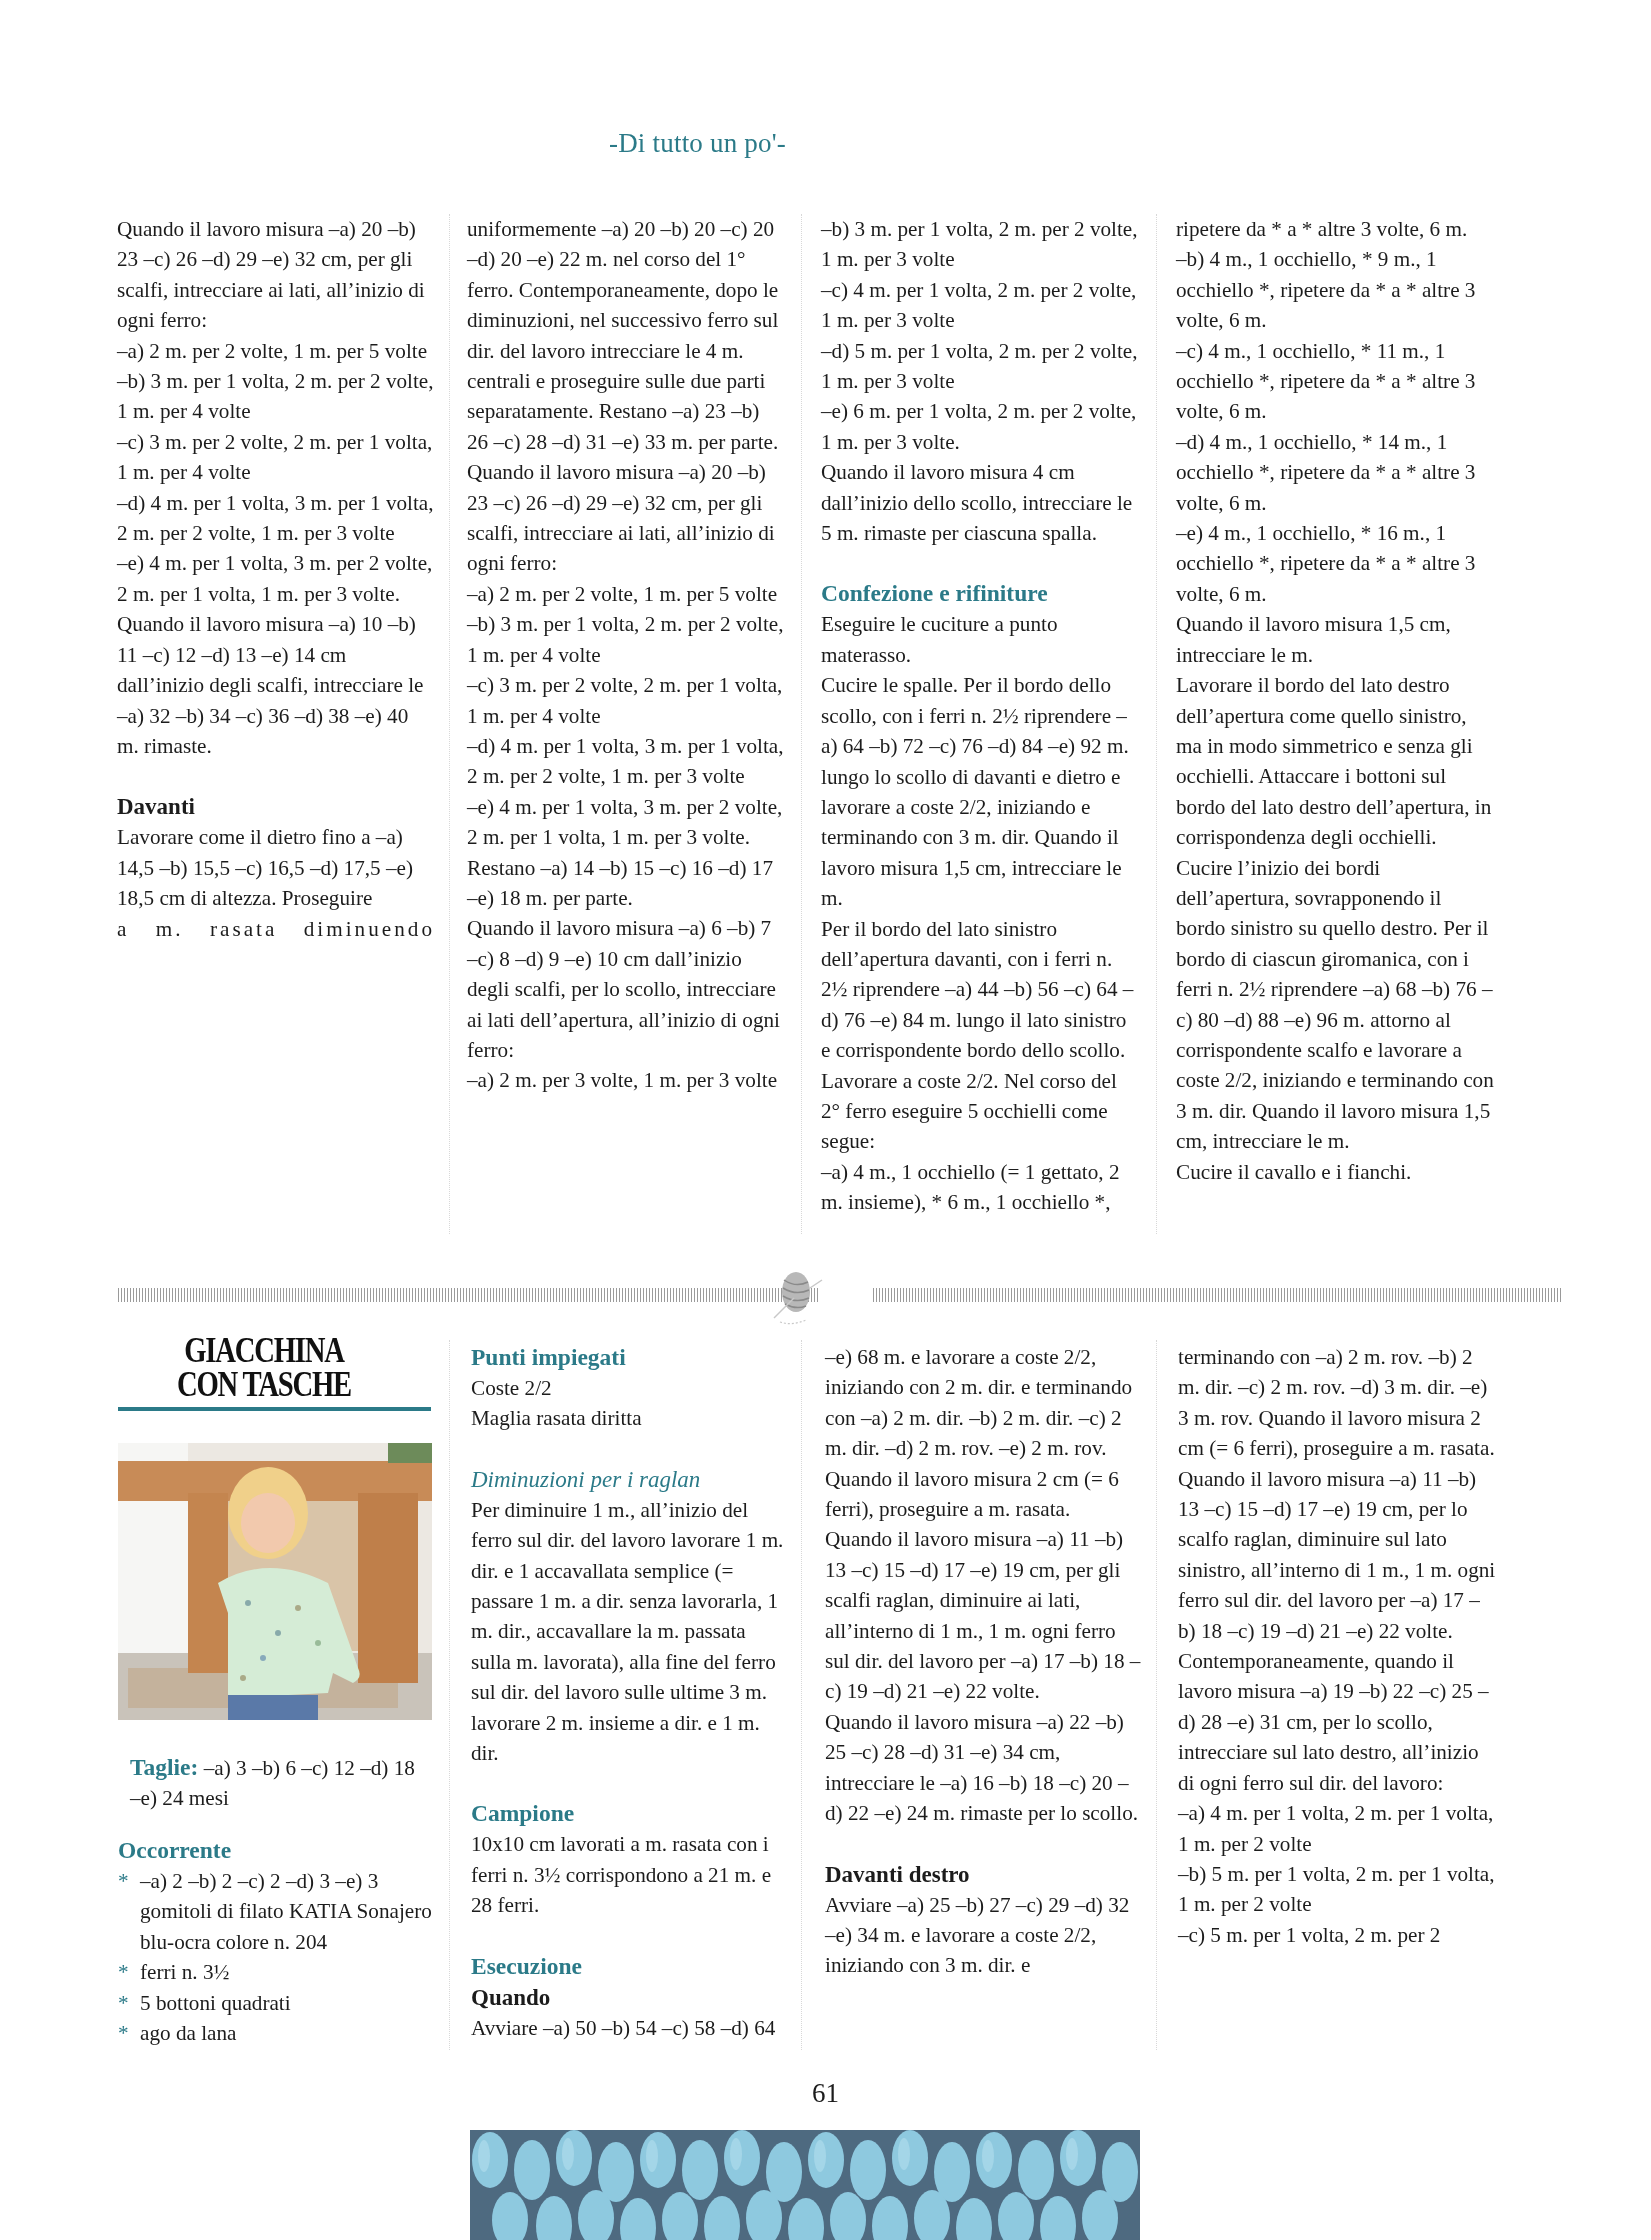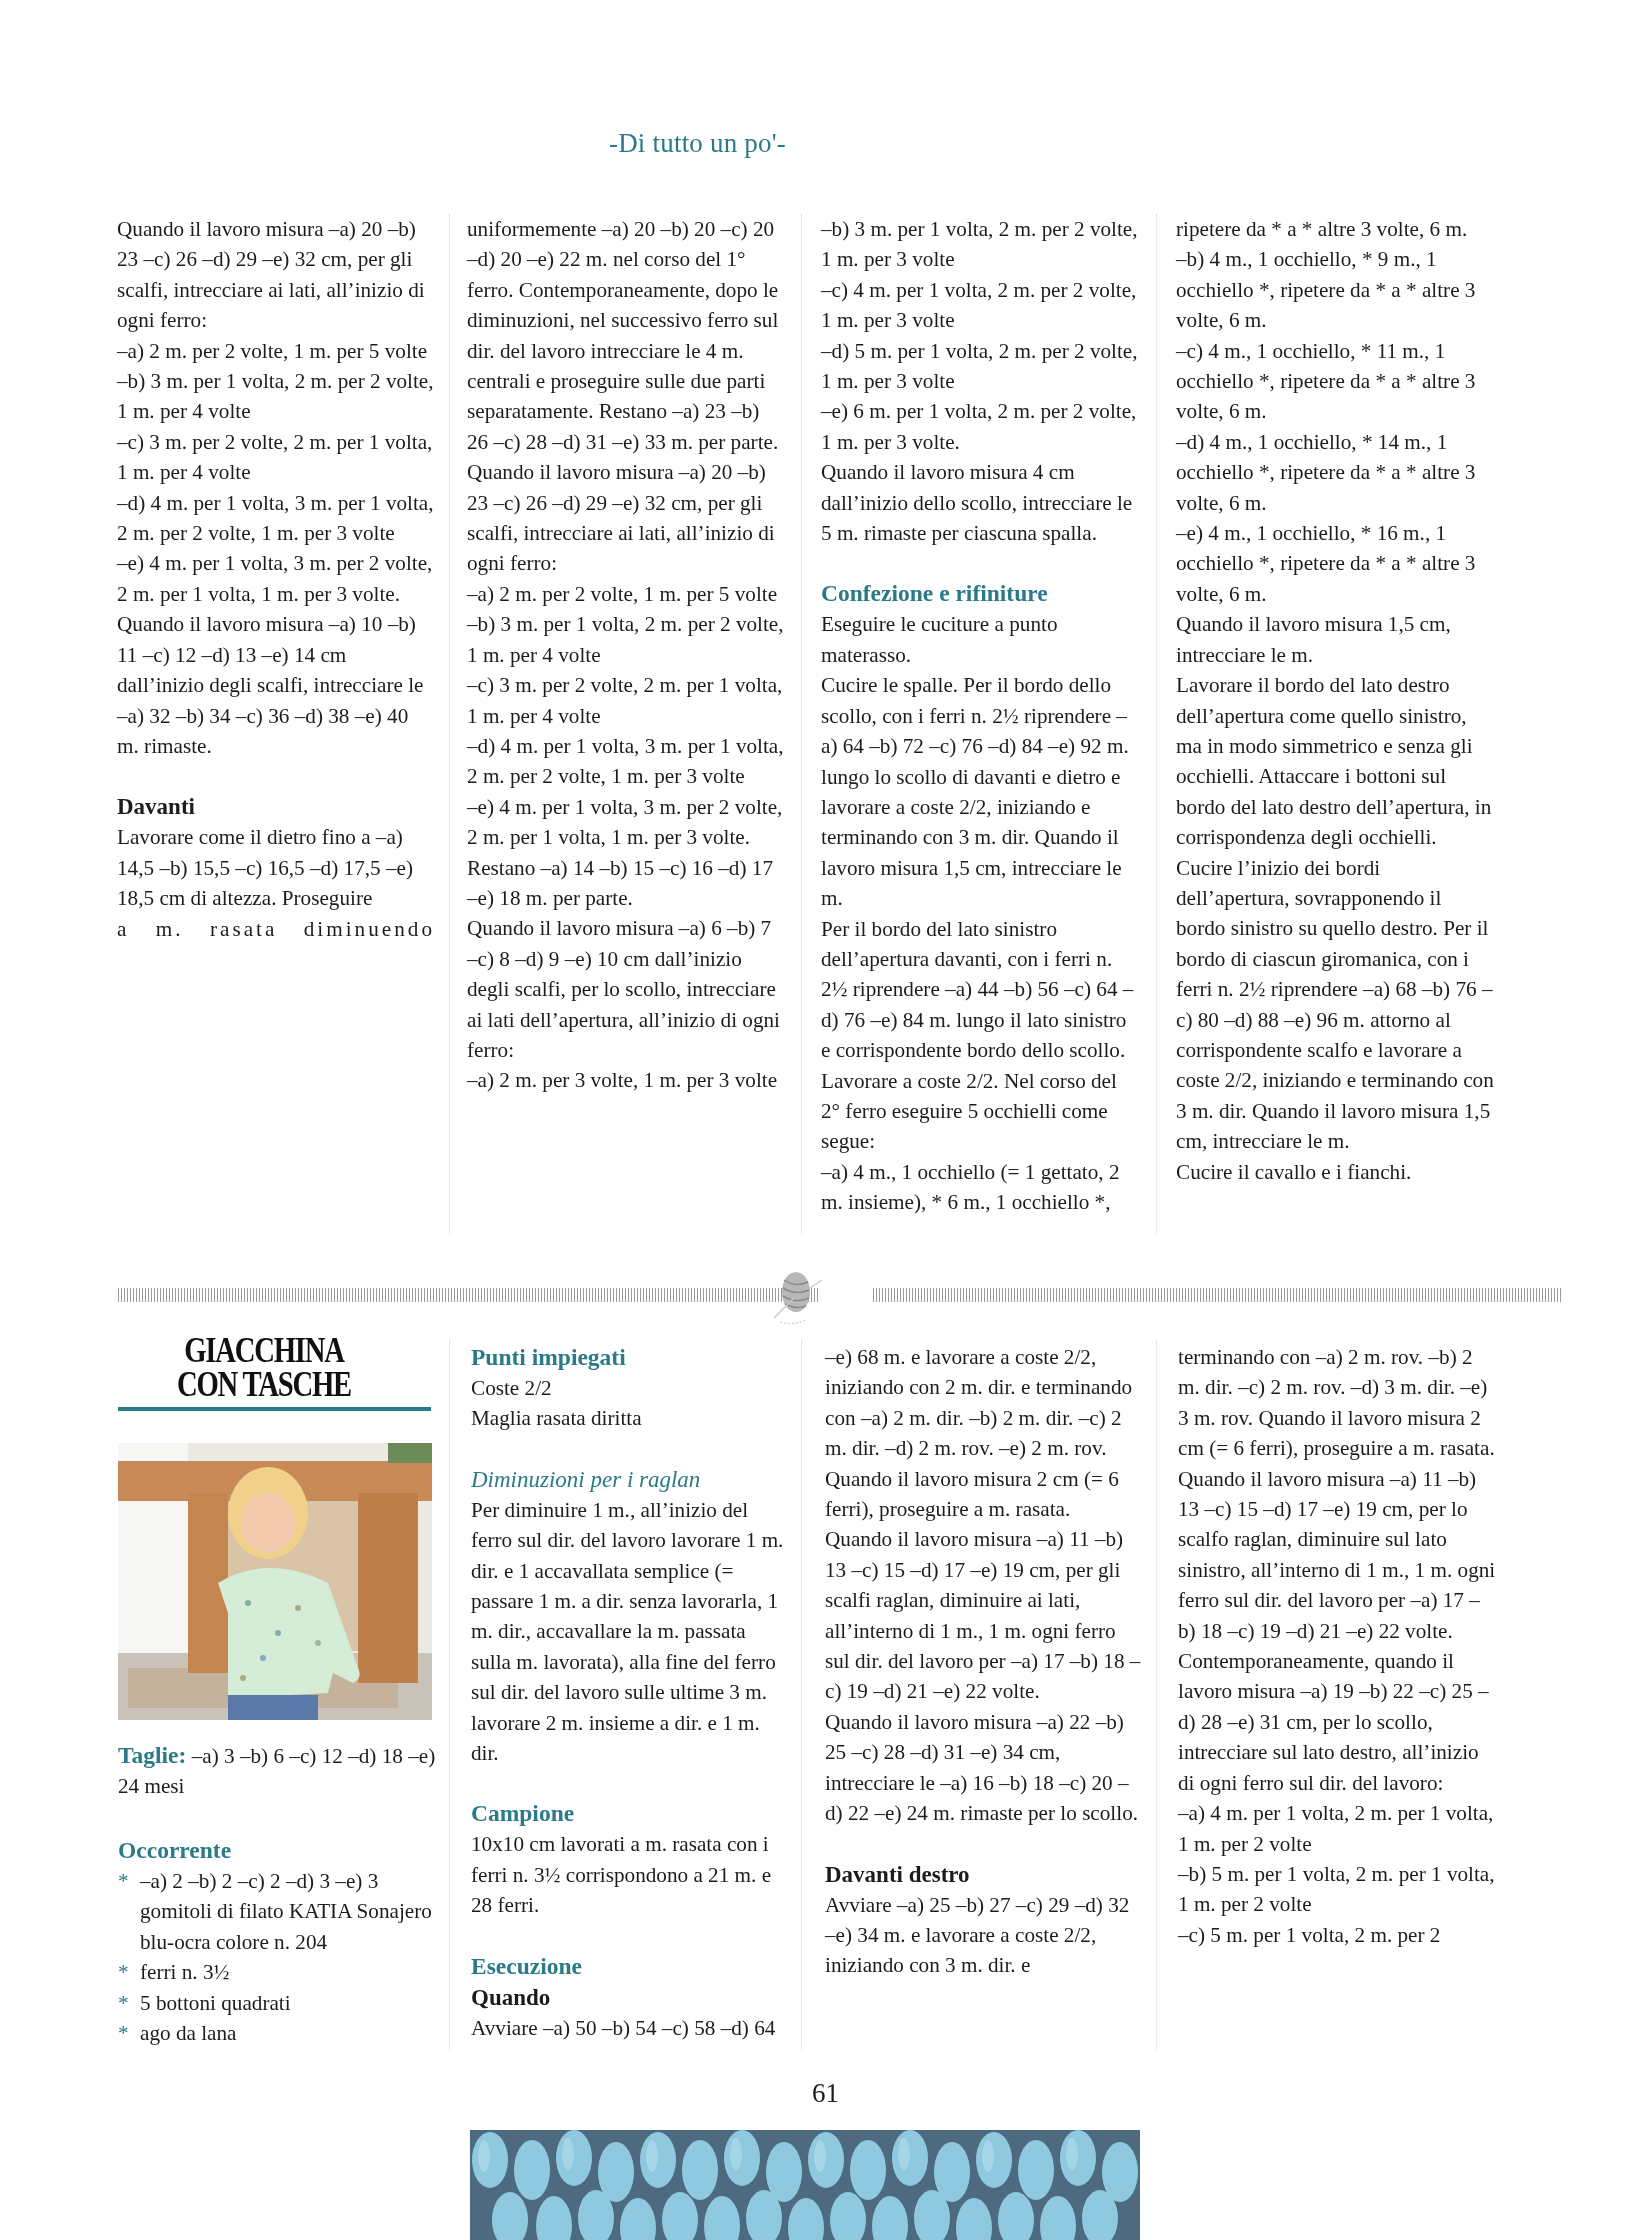--- a/index.html
+++ b/index.html
@@ -133,21 +133,21 @@
       <circle cx="160" cy="190" r="3" fill="#8aa"></circle>
     <circle cx="180" cy="165" r="3" fill="#aa8"></circle>
       <circle cx="145" cy="215" r="3" fill="#8ab"></circle>
     <circle cx="200" cy="200" r="3" fill="#9b9"></circle>
       <circle cx="125" cy="235" r="3" fill="#aa8"></circle>
     <rect x="110" y="252" width="90" height="25" fill="#5a79a8"></rect>
   </svg>
 </div>
 
 <div class="meta" style="top:1740px;">
-  <p style="margin:0;">
+  <p style="margin:12px;">
     <span class="h-teal">Taglie:</span><span> –a) 3 –b) 6 –c) 12 –d) 18 –e) 24 mesi</span>
   </p>
 </div>
 
 <div class="meta" style="top:1835px;">
   <p class="h-teal" style="margin:0;">Occorrente</p>
   <ul>
     <li><span class="star">*</span><span>–a) 2 –b) 2 –c) 2 –d) 3 –e) 3 gomitoli di filato KATIA Sonajero blu-ocra colore n. 204</span></li>
     <li><span class="star">*</span><span>ferri n. 3½</span></li>
     <li><span class="star">*</span><span>5 bottoni quadrati</span></li>

